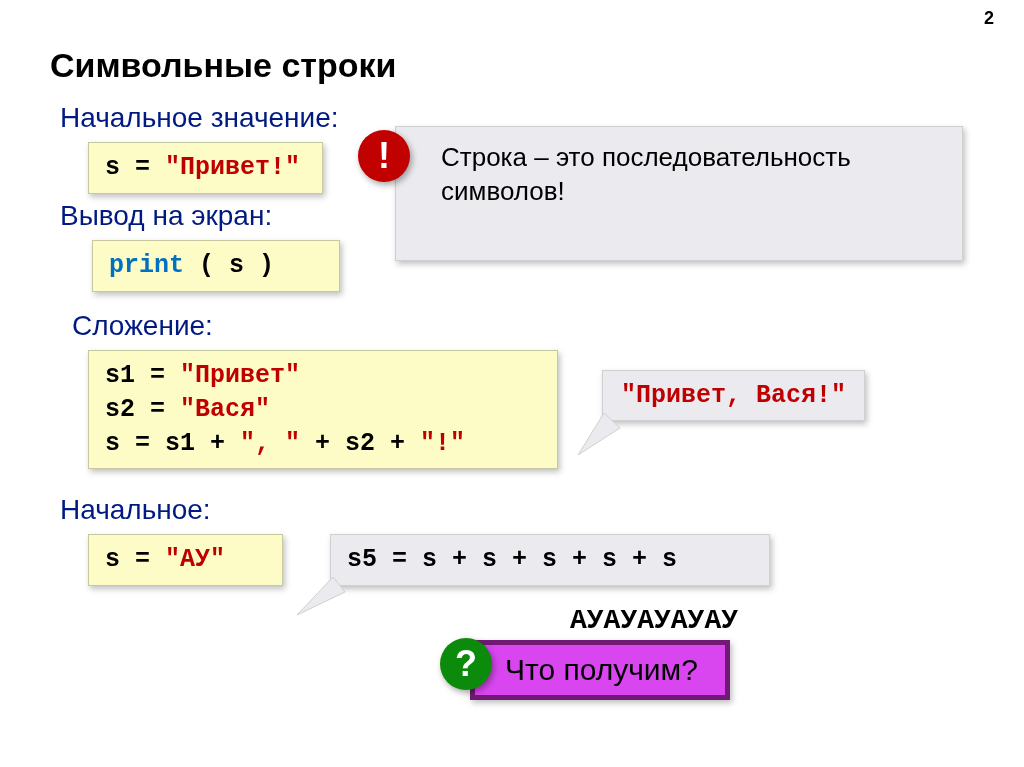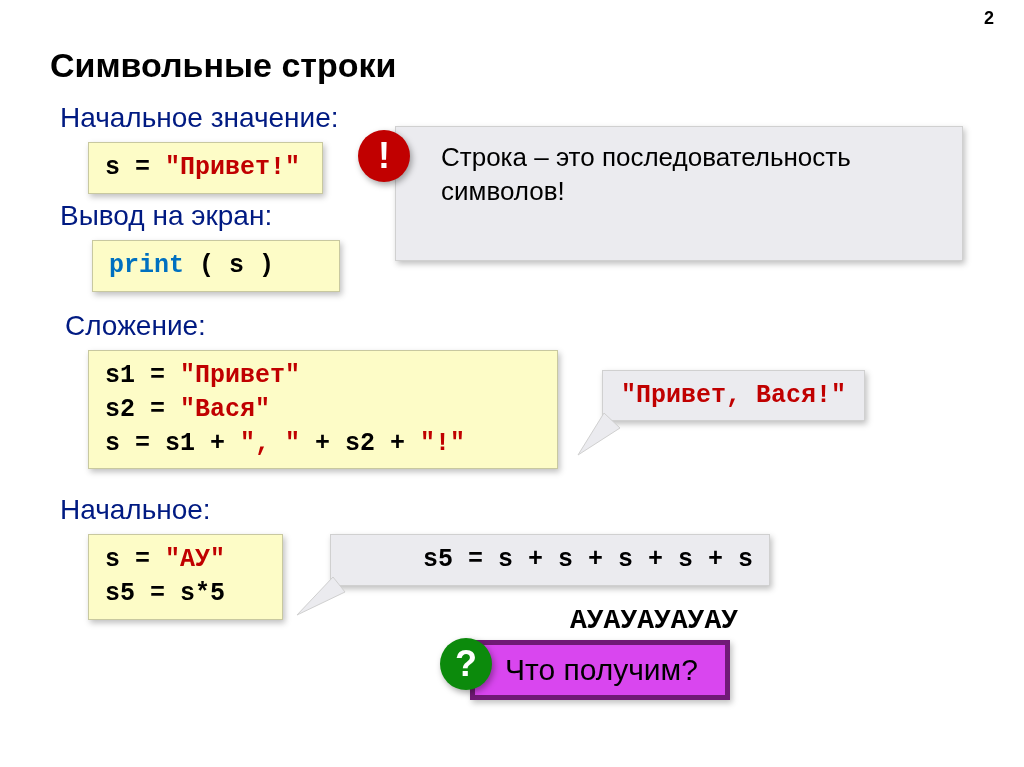--- a/index.html
+++ b/index.html
@@ -116,21 +116,21 @@
 <div class="subheading" style="top:200px; left:60px;">Вывод на экран:</div>
 <div class="codebox" style="top:240px; left:92px; width:248px;">
   <span class="kw">print</span><span> ( s )</span>
 </div>
 
 <div class="callout-box" style="top:126px; left:395px; width:568px; height:135px; padding-left:45px;">
   <span>Строка – это последовательность символов!</span>
 </div>
 <div class="badge red" style="top:130px; left:358px;">!</div>
 
-<div class="subheading" style="top:310px; left:65px;">Сложение:</div>
+<div class="subheading" style="top:310px; left:72px;">Сложение:</div>
 <div class="codebox" style="top:350px; left:88px; width:470px;">
   <div>
     <span>s1</span><span> = </span><span class="str">"Привет"</span>
   </div>
   <div>
     <span>s2</span><span> = </span><span class="str">"Вася"</span>
   </div>
   <div>
     <span>s </span><span> = s1 + </span><span class="str">", "</span><span> + s2 + </span><span class="str">"!"</span>
   </div>
@@ -139,24 +139,23 @@
 <div class="speech" style="top:370px; left:602px;">"Привет, Вася!"</div>
 <svg style="position:absolute; top:410px; left:572px;" width="50" height="50">
   <polygon points="32,3 48,18 6,45" fill="#ebebef" stroke="#d0d0d0" stroke-width="1"></polygon>
 </svg>
 
 <div class="subheading" style="top:494px; left:60px;">Начальное:</div>
 <div class="codebox" style="top:534px; left:88px; width:195px;">
   <div>
     <span>s</span><span> = </span><span class="str">"АУ"</span>
   </div>
-  <div>s5 = s*5</div>
 </div>
 
-<div class="codebox" style="top:534px; left:330px; width:440px; background:#ebebef; border-color:#d0d0d0; color:#000;text-align:right;">s5 = s + s + s + s + s</div>
+<div class="codebox" style="top:534px; left:330px; width:440px; background:#ebebef; border-color:#d0d0d0; color:#000;">s5 = s + s + s + s + s</div>
 <svg style="position:absolute; top:575px; left:293px;" width="55" height="45">
   <polygon points="40,2 52,17 4,40" fill="#ebebef" stroke="#d0d0d0" stroke-width="1"></polygon>
 </svg>
 
 <div class="mult-result" style="top:605px; left:570px;">АУАУАУАУАУ</div>
 
 <div class="speech-text" style="top:640px; left:470px; width:260px; padding-left:30px;">
   <span>Что получим?</span>
 </div>
 <div class="badge green" style="top:638px; left:440px;">?</div>

